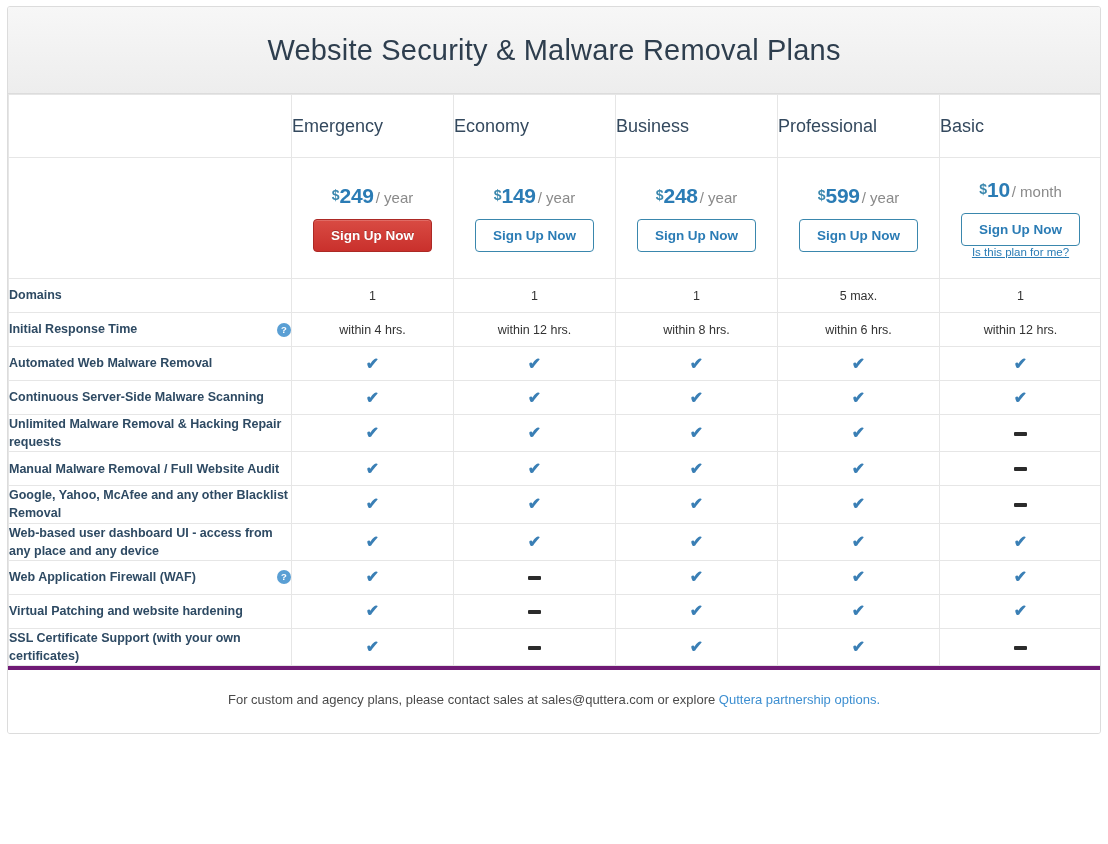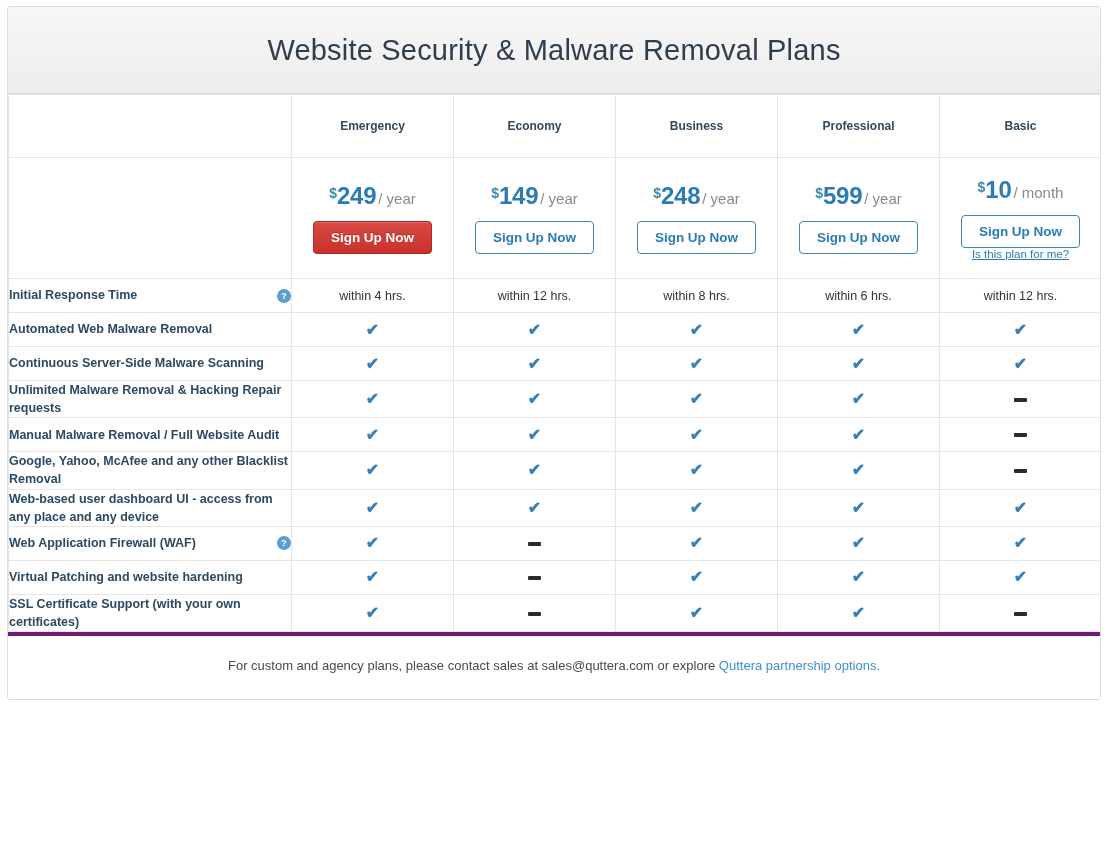--- a/index.html
+++ b/index.html
@@ -62,24 +62,24 @@
 
   
   td.corner {
     border: none;
     background: #fff;
   }
 
   
   td.plan-name {
     height: 62px;
-    text-align: center;
-    font-size: 12px;
+    text-align: left;
+    font-size: 18px;
     color: #34495e;
-    font-weight: bold;
+    font-weight: normal;
   }
 
   
   td.plan-buy {
     height: 120px;
     text-align: center;
     padding: 12px 8px 10px 8px;
   }
   .price-line {
     white-space: nowrap;
@@ -88,21 +88,21 @@
   }
   .price-cur {
     font-size: 14px;
     vertical-align: top;
     position: relative;
     top: 3px;
     font-weight: bold;
     color: #3a87ad;
   }
   .price-amt {
-    font-size: 24px;
+    font-size: 21px;
     font-weight: bold;
     color: #2b7cb5;
     letter-spacing: -.3px;
   }
   .price-per {
     font-size: 15px;
     color: #8a8a8a;
     margin-left: 2px;
   }
 
@@ -232,20 +232,32 @@
             <td class="plan-name"><span>Basic</span></td>
           </tr>
         <tr id="row-plan-prices">
           <td class="corner"></td>
         <td class="plan-buy"><div class="price-line"><span class="price-cur">$</span><span class="price-amt">249</span><span class="price-per">/ year</span></div><a href="#" class="btn btn-primary">Sign Up Now</a></td>
             <td class="plan-buy"><div class="price-line"><span class="price-cur">$</span><span class="price-amt">149</span><span class="price-per">/ year</span></div><a href="#" class="btn btn-outline">Sign Up Now</a></td>
             <td class="plan-buy"><div class="price-line"><span class="price-cur">$</span><span class="price-amt">248</span><span class="price-per">/ year</span></div><a href="#" class="btn btn-outline">Sign Up Now</a></td>
             <td class="plan-buy"><div class="price-line"><span class="price-cur">$</span><span class="price-amt">599</span><span class="price-per">/ year</span></div><a href="#" class="btn btn-outline">Sign Up Now</a></td>
             <td class="plan-buy"><div class="price-line"><span class="price-cur">$</span><span class="price-amt">10</span><span class="price-per">/ month</span></div><a href="#" class="btn btn-outline">Sign Up Now</a><div class="plan-hint"><a href="#">Is this plan for me?</a></div></td>
           </tr>
+      <tr>
+            <td class="feature">
+              <div class="feature-inner">
+                <span class="feature-text">Domains</span>
+              </div>
+            </td>
+            <td class="val"><span>1</span></td>
+            <td class="val"><span>1</span></td>
+            <td class="val"><span>1</span></td>
+            <td class="val"><span>5 max.</span></td>
+            <td class="val"><span>1</span></td>
+          </tr>
           <tr>
             <td class="feature">
               <div class="feature-inner">
                 <span class="feature-text">Initial Response Time</span>
                 <span class="help-icon">?</span>
               </div>
             </td>
             <td class="val"><span>within 4 hrs.</span></td>
             <td class="val"><span>within 12 hrs.</span></td>
             <td class="val"><span>within 8 hrs.</span></td>

